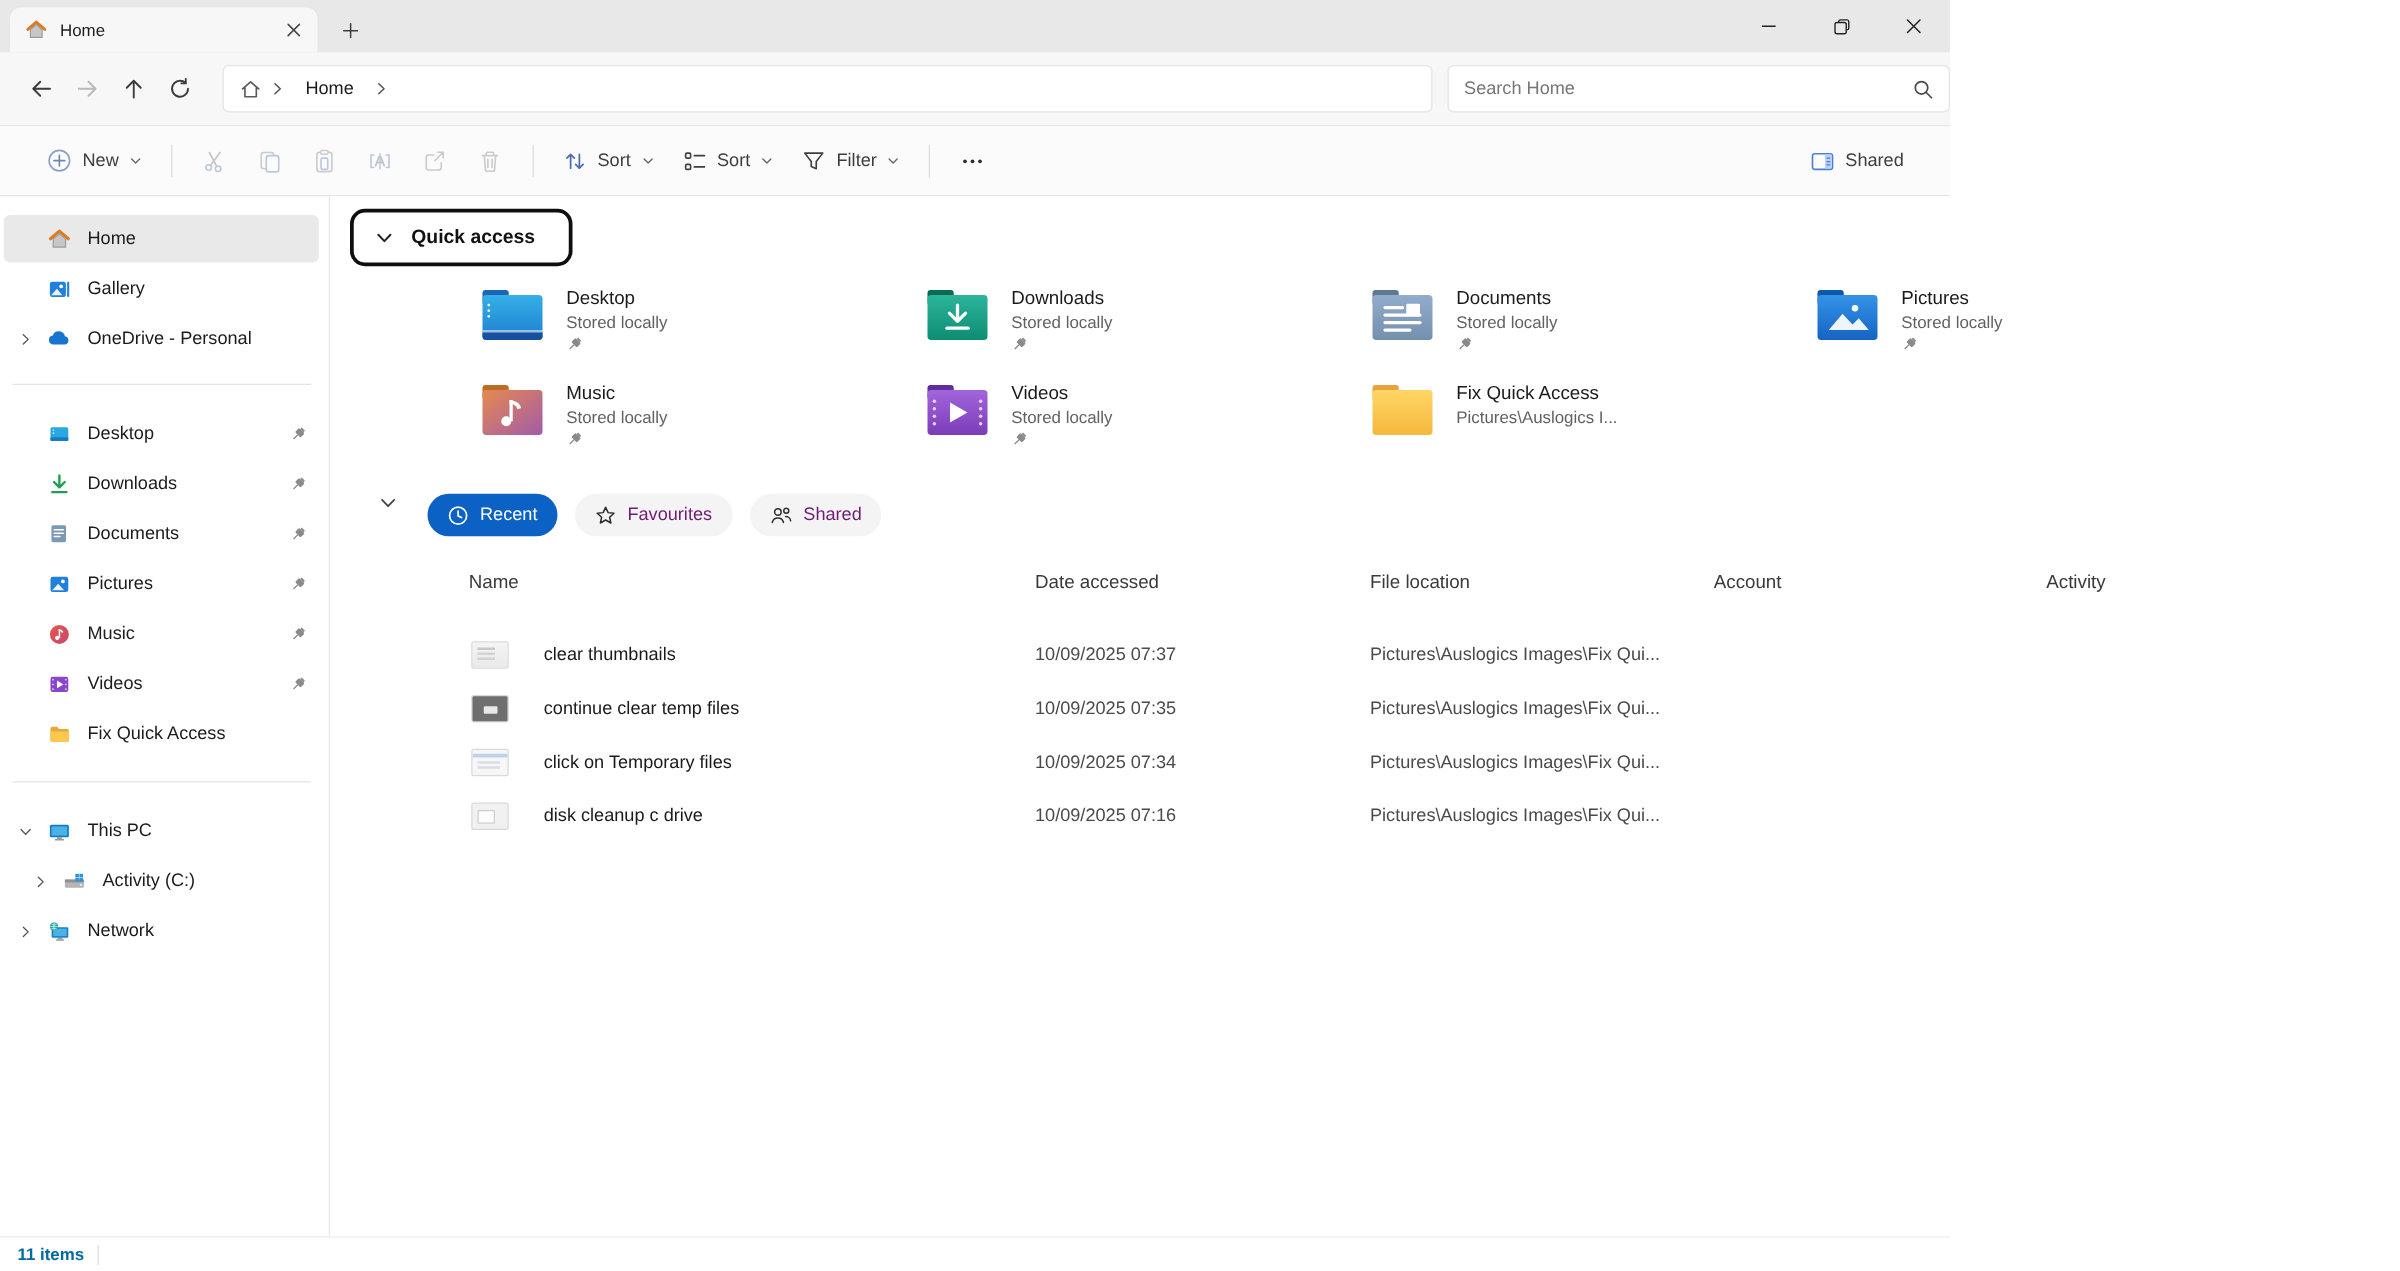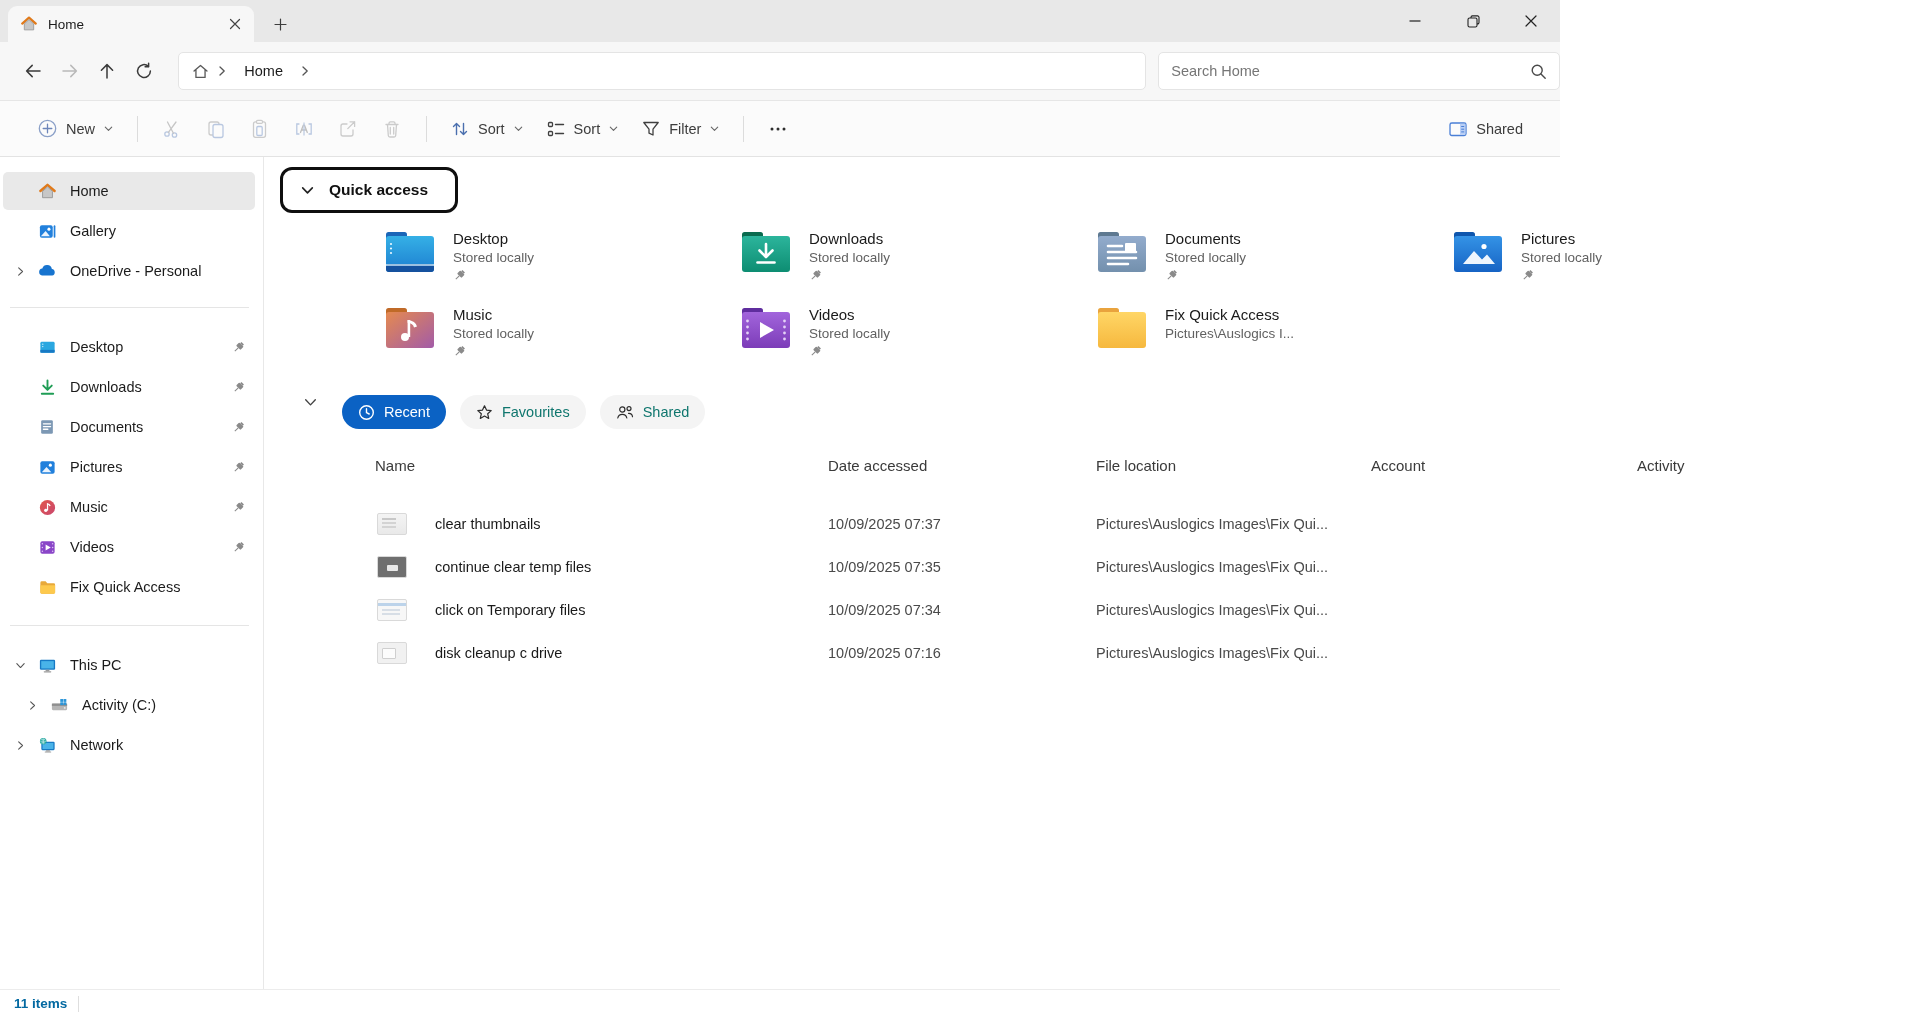--- a/index.html
+++ b/index.html
@@ -69,21 +69,21 @@
   .tile { display:flex; gap:18px; }
   .tile-icon { width:50px; height:42px; flex-shrink:0; margin-top:2px; }
   .tile-name { font-size:15px; color:#1a1a1a; line-height:19px; }
   .tile-sub { font-size:13.5px; color:#616161; line-height:17px; margin-top:1px; }
   .tile-pin { margin-top:3px; height:14px; }
 
   
   .pills { position:absolute; left:28px; top:238px; display:flex; gap:14px; }
   .sec-chev { width:36px; display:flex; justify-content:center; color:#444; }
   .pill { height:34px; border-radius:17px; display:flex; align-items:center; gap:9px; padding:0 16px;
-          font-size:14.5px; background:#f4f4f4; color:#0f766e; }
+          font-size:14.5px; background:#f4f4f4; color:#701a75; }
   .pill.active { background:#0b62c4; color:#fff; }
 
   
   .tbl { position:absolute; left:111px; top:296px; right:13px; }
   .tbl-header { display:grid; grid-template-columns:453px 268px 275px 266px 230px; font-size:15px; color:#3a3a3a; }
   .tbl-header > div { padding:4px 0; }
   .tbl-rows { margin-top:24px; }
   .trow { display:grid; grid-template-columns:453px 268px 275px 266px 230px; align-items:center; height:43px;
           border-radius:4px; }
   .tcell-name { display:flex; align-items:center; gap:28px; padding-left:2px; font-size:14.5px; color:#1a1a1a; }

